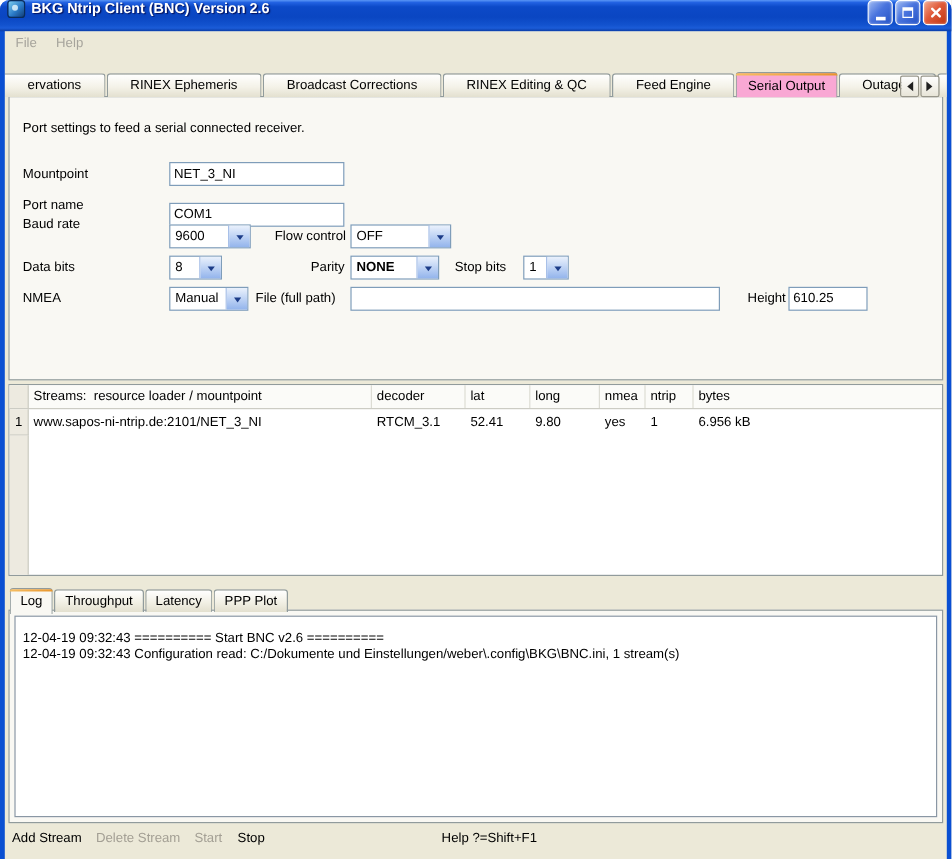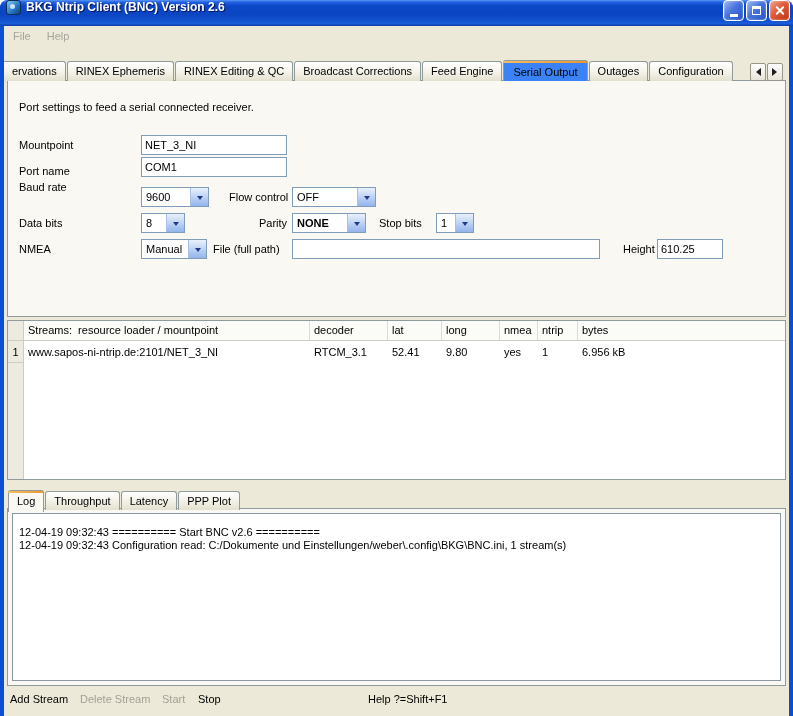--- a/index.html
+++ b/index.html
@@ -20,24 +20,24 @@
   .glyph-close::before,.glyph-close::after{content:"";position:absolute;left:5px;top:0;width:2px;height:11px;background:#fff;border-radius:1px;}
   .glyph-close::before{transform:rotate(45deg);}
   .glyph-close::after{transform:rotate(-45deg);}
 
   .app-body{position:relative;width:785px;height:697px;background:#ECE9D8;overflow:hidden;}
 
   .menubar{position:absolute;top:0;left:0;right:0;height:20px;display:flex;align-items:center;gap:16px;padding-left:9px;color:#A6A49C;}
   .menu-item{cursor:default;}
 
   .tabbar{position:absolute;top:32px;left:0;width:785px;height:23px;display:flex;align-items:flex-end;overflow:hidden;padding-right:40px;box-sizing:border-box;z-index:2;}
-  .tab{height:20px;padding:0 8px;line-height:19px;border:1px solid #919B9C;border-bottom:none;border-radius:3px 3px 0 0;
+  .tab{height:20px;padding:0 19px;line-height:19px;border:1px solid #919B9C;border-bottom:none;border-radius:3px 3px 0 0;
     background:linear-gradient(180deg,#FFFFFF 0%,#F4F2E8 55%,#E3E0CF 100%);margin-right:1px;white-space:nowrap;position:relative;box-sizing:border-box;}
   .tab.first{border-left:none;border-radius:0 3px 0 0;}
-  .tab.selected{height:23px;line-height:22px;margin-bottom:-2px;background:#3b82f6;z-index:3;padding:0 9px;}
+  .tab.selected{height:23px;line-height:22px;margin-bottom:-2px;background:#f9a8d4;z-index:3;padding:0 9px;}
   .tab.selected::before{content:"";position:absolute;top:0;left:-1px;right:-1px;height:2px;background:linear-gradient(90deg,#F6BE63,#E8962E);border-radius:3px 3px 0 0;}
   .tab-arrows{position:absolute;top:37px;right:6px;display:flex;gap:1px;z-index:4;}
   .tab-arrow{width:16px;height:18px;border:1px solid #98968A;border-radius:2px;background:linear-gradient(#FEFEFE,#E8E5D8);display:flex;align-items:center;justify-content:center;box-sizing:border-box;}
   .tri-left{width:0;height:0;border:4px solid transparent;border-right:5px solid #202020;margin-left:-3px;}
   .tri-right{width:0;height:0;border:4px solid transparent;border-left:5px solid #202020;margin-right:-3px;}
 
   .panel{position:absolute;top:54px;left:3px;width:779px;height:237px;background:#F9F8F3;border:1px solid #919B9C;box-sizing:border-box;z-index:1;}
   .desc{position:absolute;left:11px;top:20px;}
   .lbl{position:absolute;height:20px;line-height:20px;white-space:nowrap;}
   .txt{position:absolute;height:20px;border:1px solid #7F9DB9;background:#fff;font:11px "Liberation Sans",sans-serif;padding:0 3px;box-sizing:border-box;}
@@ -93,22 +93,22 @@
   <div class="app-body">
 
     <div class="menubar">
       <span class="menu-item">File</span>
       <span class="menu-item">Help</span>
     </div>
 
     <div class="tabbar">
       <span class="tab first">ervations</span>
       <span class="tab">RINEX Ephemeris</span>
+      <span class="tab">Broadcast Corrections</span>
       <span class="tab">RINEX Editing &amp; QC</span>
-      <span class="tab">Broadcast Corrections</span>
       <span class="tab">Feed Engine</span>
       <span class="tab selected">Serial Output</span>
       <span class="tab">Outages</span>
       <span class="tab">Configuration</span>
     </div>
     <div class="tab-arrows">
       <span class="tab-arrow">
           <span class="tri-left"></span>
         </span>
       <span class="tab-arrow">
@@ -116,21 +116,21 @@
         </span>
     </div>
 
     <div class="panel">
       <div class="desc">Port settings to feed a serial connected receiver.</div>
 
       <span class="lbl" style="left:11px;top:54px;">Mountpoint</span>
       <input class="txt" style="left: 133px; top: 54px; width: 146px;" value="NET_3_NI">
 
       <span class="lbl" style="left:11px;top:80px;">Port name</span>
-      <input class="txt" style="left: 133px; top: 76px; width: 146px;" value="COM1">
+      <input class="txt" style="left: 133px; top: 88px; width: 146px;" value="COM1">
 
       <span class="lbl" style="left:11px;top:96px;">Baud rate</span>
       <span class="combo" style="left:133px;top:106px;width:68px;">
         <span class="combo-text">9600</span>
         <span class="combo-btn">
             <span class="combo-arr"></span>
           </span>
       </span>
       <span class="lbl" style="left:221px;top:106px;">Flow control</span>
       <span class="combo" style="left:284px;top:106px;width:84px;">

